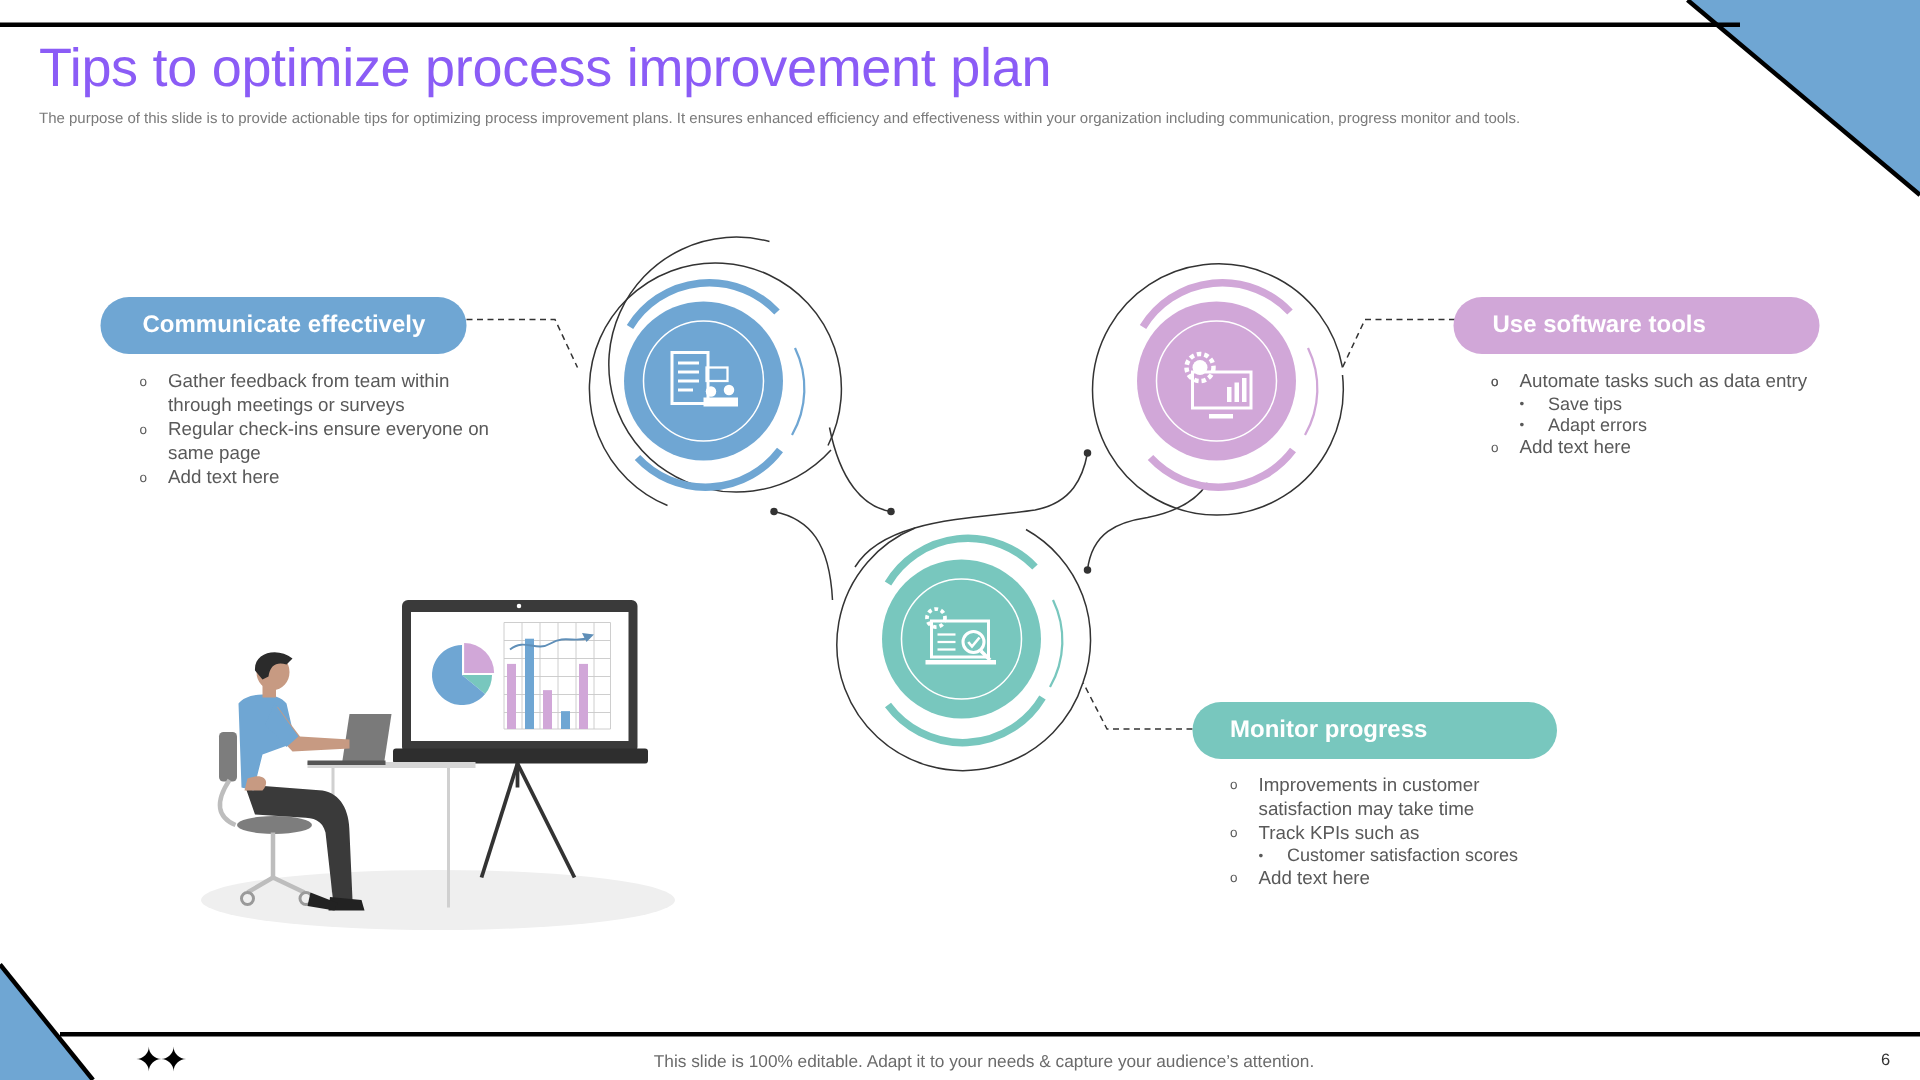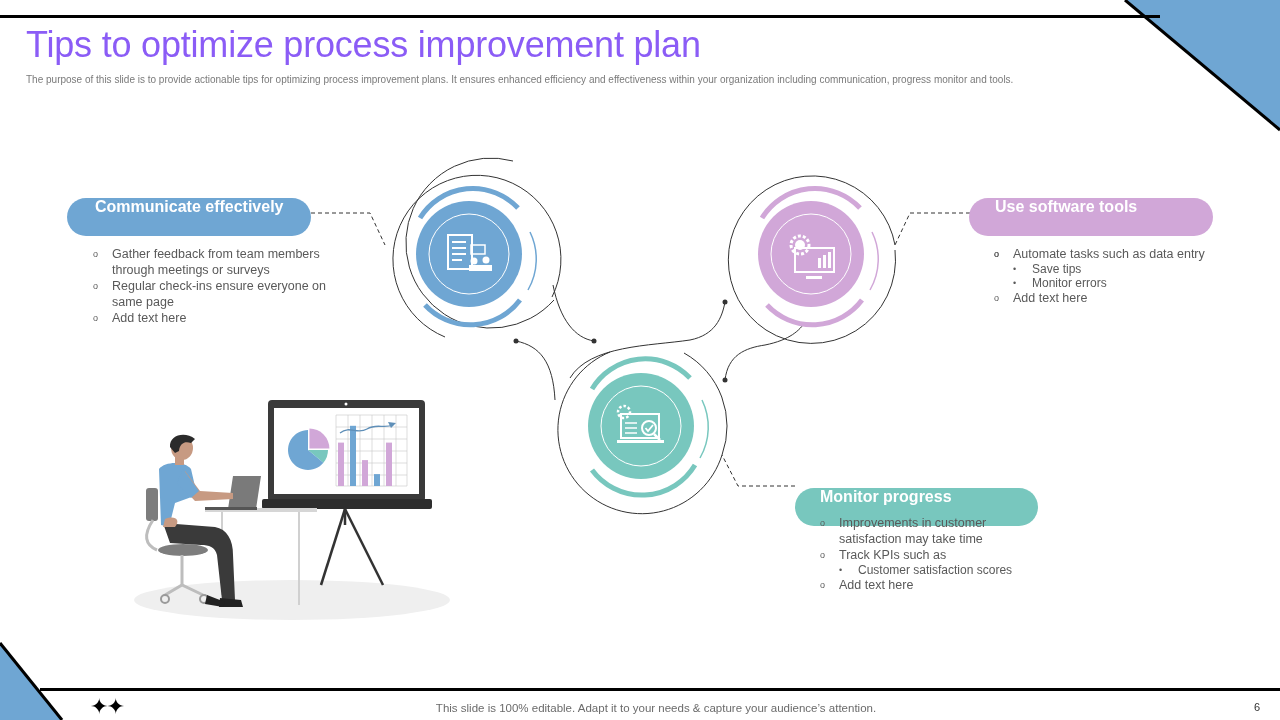--- a/index.html
+++ b/index.html
@@ -2,21 +2,21 @@
 <html><head>
 <meta charset="utf-8">
 <style>
   html, body { margin:0; padding:0; }
   body { width:1280px; height:720px; position:relative; overflow:hidden; background:#ffffff; font-family:"Liberation Sans", sans-serif; }
   .abs { position:absolute; }
   #top-rule { left:0; top:15px; width:1160px; height:3px; background:#000; }
   #bottom-rule { left:40px; top:688px; width:1240px; height:3px; background:#000; }
   #title { left:26px; top:24px; font-size:36px; color:#8b5cf6; white-space:nowrap; letter-spacing:-0.2px; }
   #subtitle { left:26px; top:74px; font-size:10px; color:#7a7a7a; white-space:nowrap; }
-  .pill { height:38px; border-radius:19px; color:#fff; font-weight:bold; font-size:16px; display:flex; box-sizing:border-box; padding-left:28px; }
+  .pill { height:38px; border-radius:19px; color:#fff; font-weight:bold; font-size:16px; display:flex; align-items:center; box-sizing:border-box; padding-left:28px; }
   .list { font-size:12.5px; color:#595959; line-height:16px; }
   .list .item { position:relative; padding-left:19px; }
   .list .item .bullet { position:absolute; left:0; top:0; font-size:9px; }
   .list .sub { position:relative; padding-left:19px; font-size:12px; line-height:14px; }
   .list .sub .bullet { position:absolute; left:0; top:0; }
   #footer-text { left:16px; width:1280px; top:702px; text-align:center; font-size:11.5px; color:#6b6b6b; }
   #page-number { left:1254px; top:701px; font-size:11px; color:#333; }
   #stars { left:90px; top:694px; font-size:22px; color:#000; letter-spacing:-2px; }
 </style>
 </head>
@@ -110,38 +110,38 @@
       <line x1="654" y1="434" x2="660" y2="440" stroke-width="2.5"></line>
       <rect x="617" y="440" width="47" height="3" stroke="none"></rect>
     </g>
   </g>
 </svg>
 
 <div class="abs pill" style="left:67px;top:198px;width:244px;background:#6fa6d3;">
   <span>Communicate effectively</span>
 </div>
 <div class="abs list" style="left:93px;top:246px;width:235px;">
-  <div class="item"><span class="bullet">o</span><span>Gather feedback from team members through meetings or surveys</span></div>
+  <div class="item"><span class="bullet">o</span><span>Gather feedback from team within through meetings or surveys</span></div>
   <div class="item"><span class="bullet">o</span><span>Regular check-ins ensure everyone on same page</span></div>
   <div class="item"><span class="bullet">o</span><span>Add text here</span></div>
 </div>
 
 <div class="abs pill" style="left:969px;top:198px;width:244px;background:#d1a7d8;padding-left:26px;">
   <span>Use software tools</span>
 </div>
 <div class="abs list" style="left:994px;top:246px;width:240px;">
   <div class="item"><span class="bullet">o</span></div>
   <div class="item"><span class="bullet">o</span><span>Automate tasks such as data entry</span>
     <div class="sub"><span class="bullet">•</span><span>Save tips</span></div>
-    <div class="sub"><span class="bullet">•</span><span>Monitor errors</span></div>
+    <div class="sub"><span class="bullet">•</span><span>Adapt errors</span></div>
   </div>
   <div class="item"><span class="bullet">o</span><span>Add text here</span></div>
 </div>
 
-<div class="abs pill" style="left:795px;top:488px;width:243px;background:#78c7be;padding-left:25px;">
+<div class="abs pill" style="left:795px;top:468px;width:243px;background:#78c7be;padding-left:25px;">
   <span>Monitor progress</span>
 </div>
 <div class="abs list" style="left:820px;top:515px;width:215px;">
   <div class="item"><span class="bullet">o</span><span>Improvements  in customer satisfaction may take time</span></div>
   <div class="item"><span class="bullet">o</span><span>Track KPIs such as</span>
     <div class="sub"><span class="bullet">•</span><span>Customer satisfaction scores</span></div>
   </div>
   <div class="item"><span class="bullet">o</span><span>Add text here</span></div>
 </div>
 

